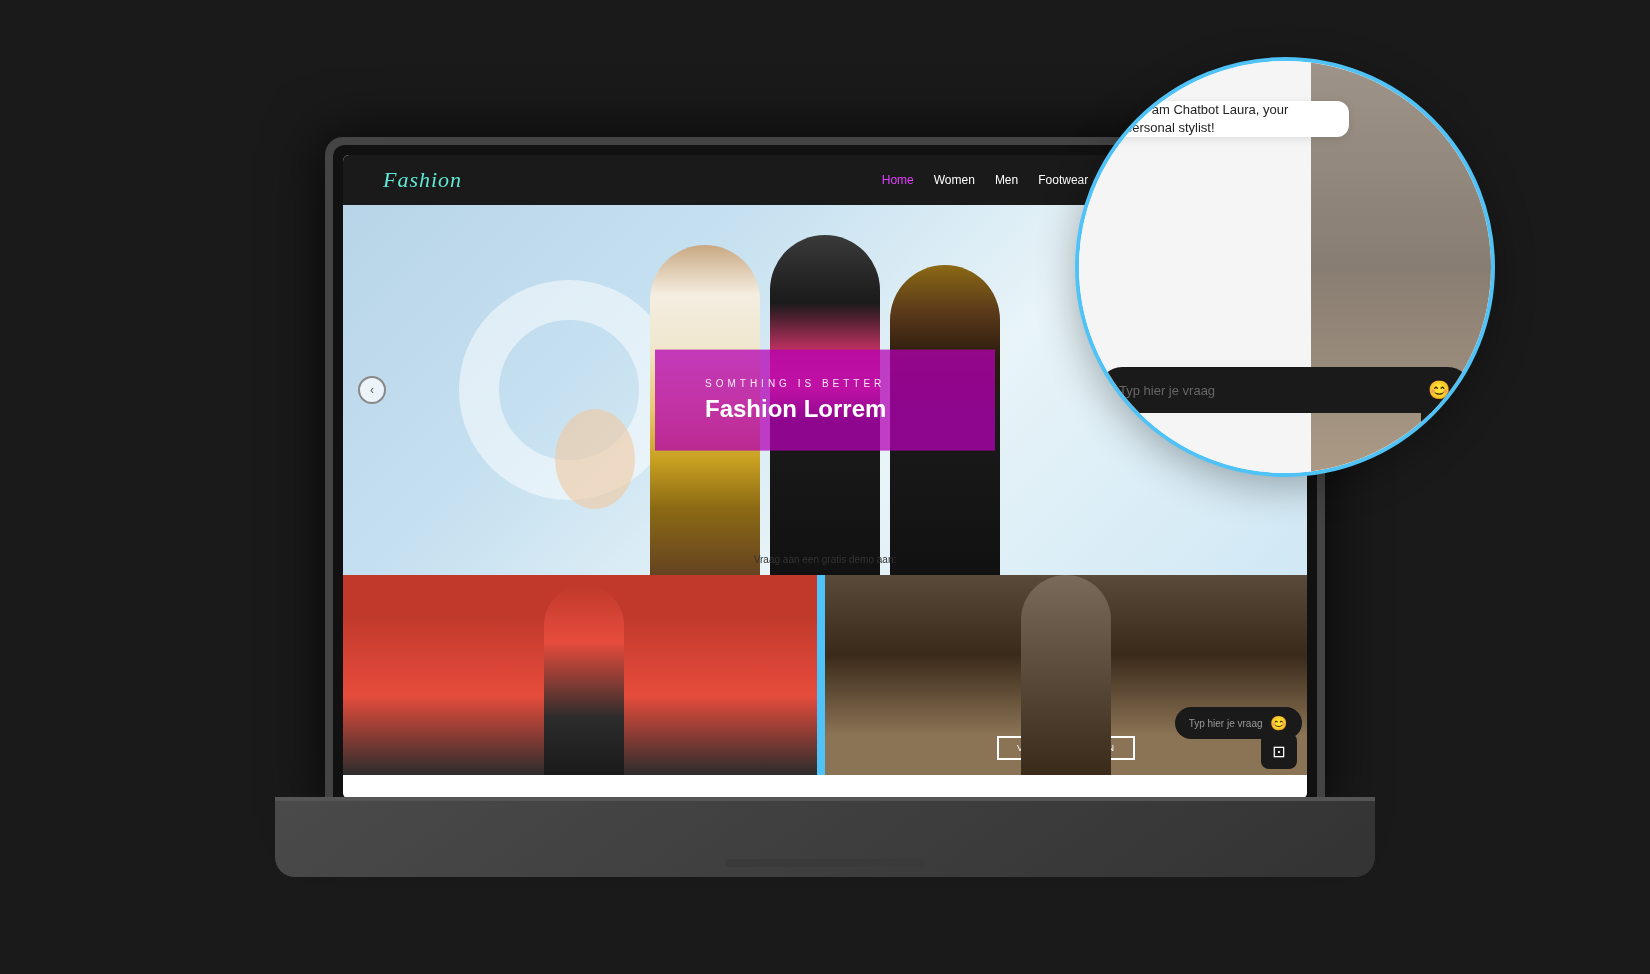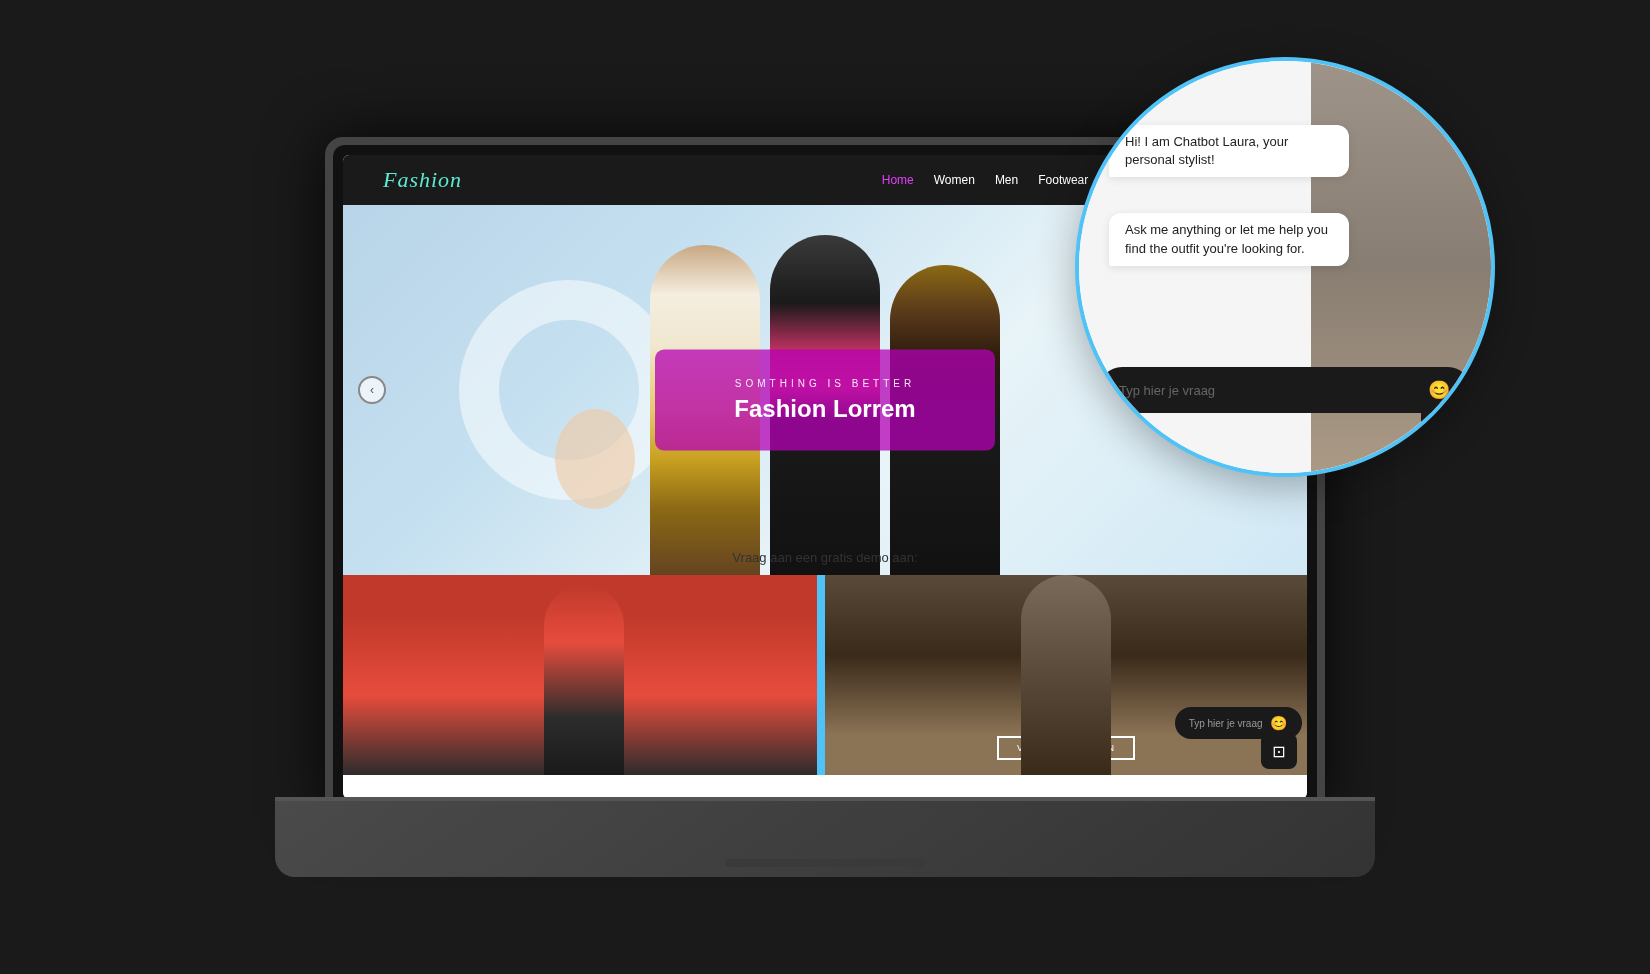--- a/index.html
+++ b/index.html
@@ -138,23 +138,21 @@
       z-index: 10;
     }
 
     .hero-banner-overlay {
       position: absolute;
       top: 50%;
       left: 50%;
       transform: translate(-50%, -40%);
       background: rgba(180, 0, 180, 0.75);
       padding: 28px 50px;
-      text-align: center;
       min-width: 340px;
-      border-radius: 9px;
     }
 
     .hero-subtitle {
       color: rgba(255,255,255,0.9);
       font-size: 10px;
       letter-spacing: 4px;
       text-transform: uppercase;
       margin-bottom: 6px;
     }
 
@@ -163,21 +161,21 @@
       font-size: 24px;
       font-weight: bold;
     }
 
     .hero-cta-text {
       position: absolute;
       bottom: 10px;
       left: 50%;
       transform: translateX(-50%);
       color: #333;
-      font-size: 13px;
+      font-size: 10px;
       font-weight: 500;
       white-space: nowrap;
     }
 
     .bottom-section {
       display: flex;
       height: 200px;
     }
 
     .bottom-left {
@@ -322,27 +320,26 @@
       display: flex;
       flex-direction: column;
       gap: 12px;
       z-index: 10;
       position: relative;
     }
 
     .chat-message {
       background: white;
       border-radius: 12px 12px 12px 2px;
-      padding: 8px 16px;
+      padding: 0 16px;
       max-width: 240px;
       font-size: 13px;
       line-height: 1.4;
       color: #222;
       box-shadow: 0 2px 8px rgba(0,0,0,0.1);
-      margin-top: 24px;
     }
 
     .chat-input-area {
       position: absolute;
       bottom: 60px;
       left: 20px;
       right: 20px;
       background: #1a1a1a;
       border-radius: 30px;
       padding: 12px 20px;
@@ -483,23 +480,20 @@
 
   <div class="zoom-circle">
     <div class="zoom-circle-content">
 
       <div class="zoom-bg-figure"></div>
 
       <div class="chat-messages">
         <div class="chat-message">
           <span>Hi! I am Chatbot Laura, your personal stylist!</span>
         </div>
-        <div class="chat-message">
-          <span>Ask me anything or let me help you find the outfit you're looking for.</span>
-        </div>
       </div>
 
       <div class="chat-input-area">
         <span class="chat-input-text">Typ hier je vraag</span>
         <span class="chat-emoji-btn">😊</span>
       </div>
 
       <div class="chat-bot-avatar">
         <span style="color:white;font-size:22px;">⊟</span>
       </div>

